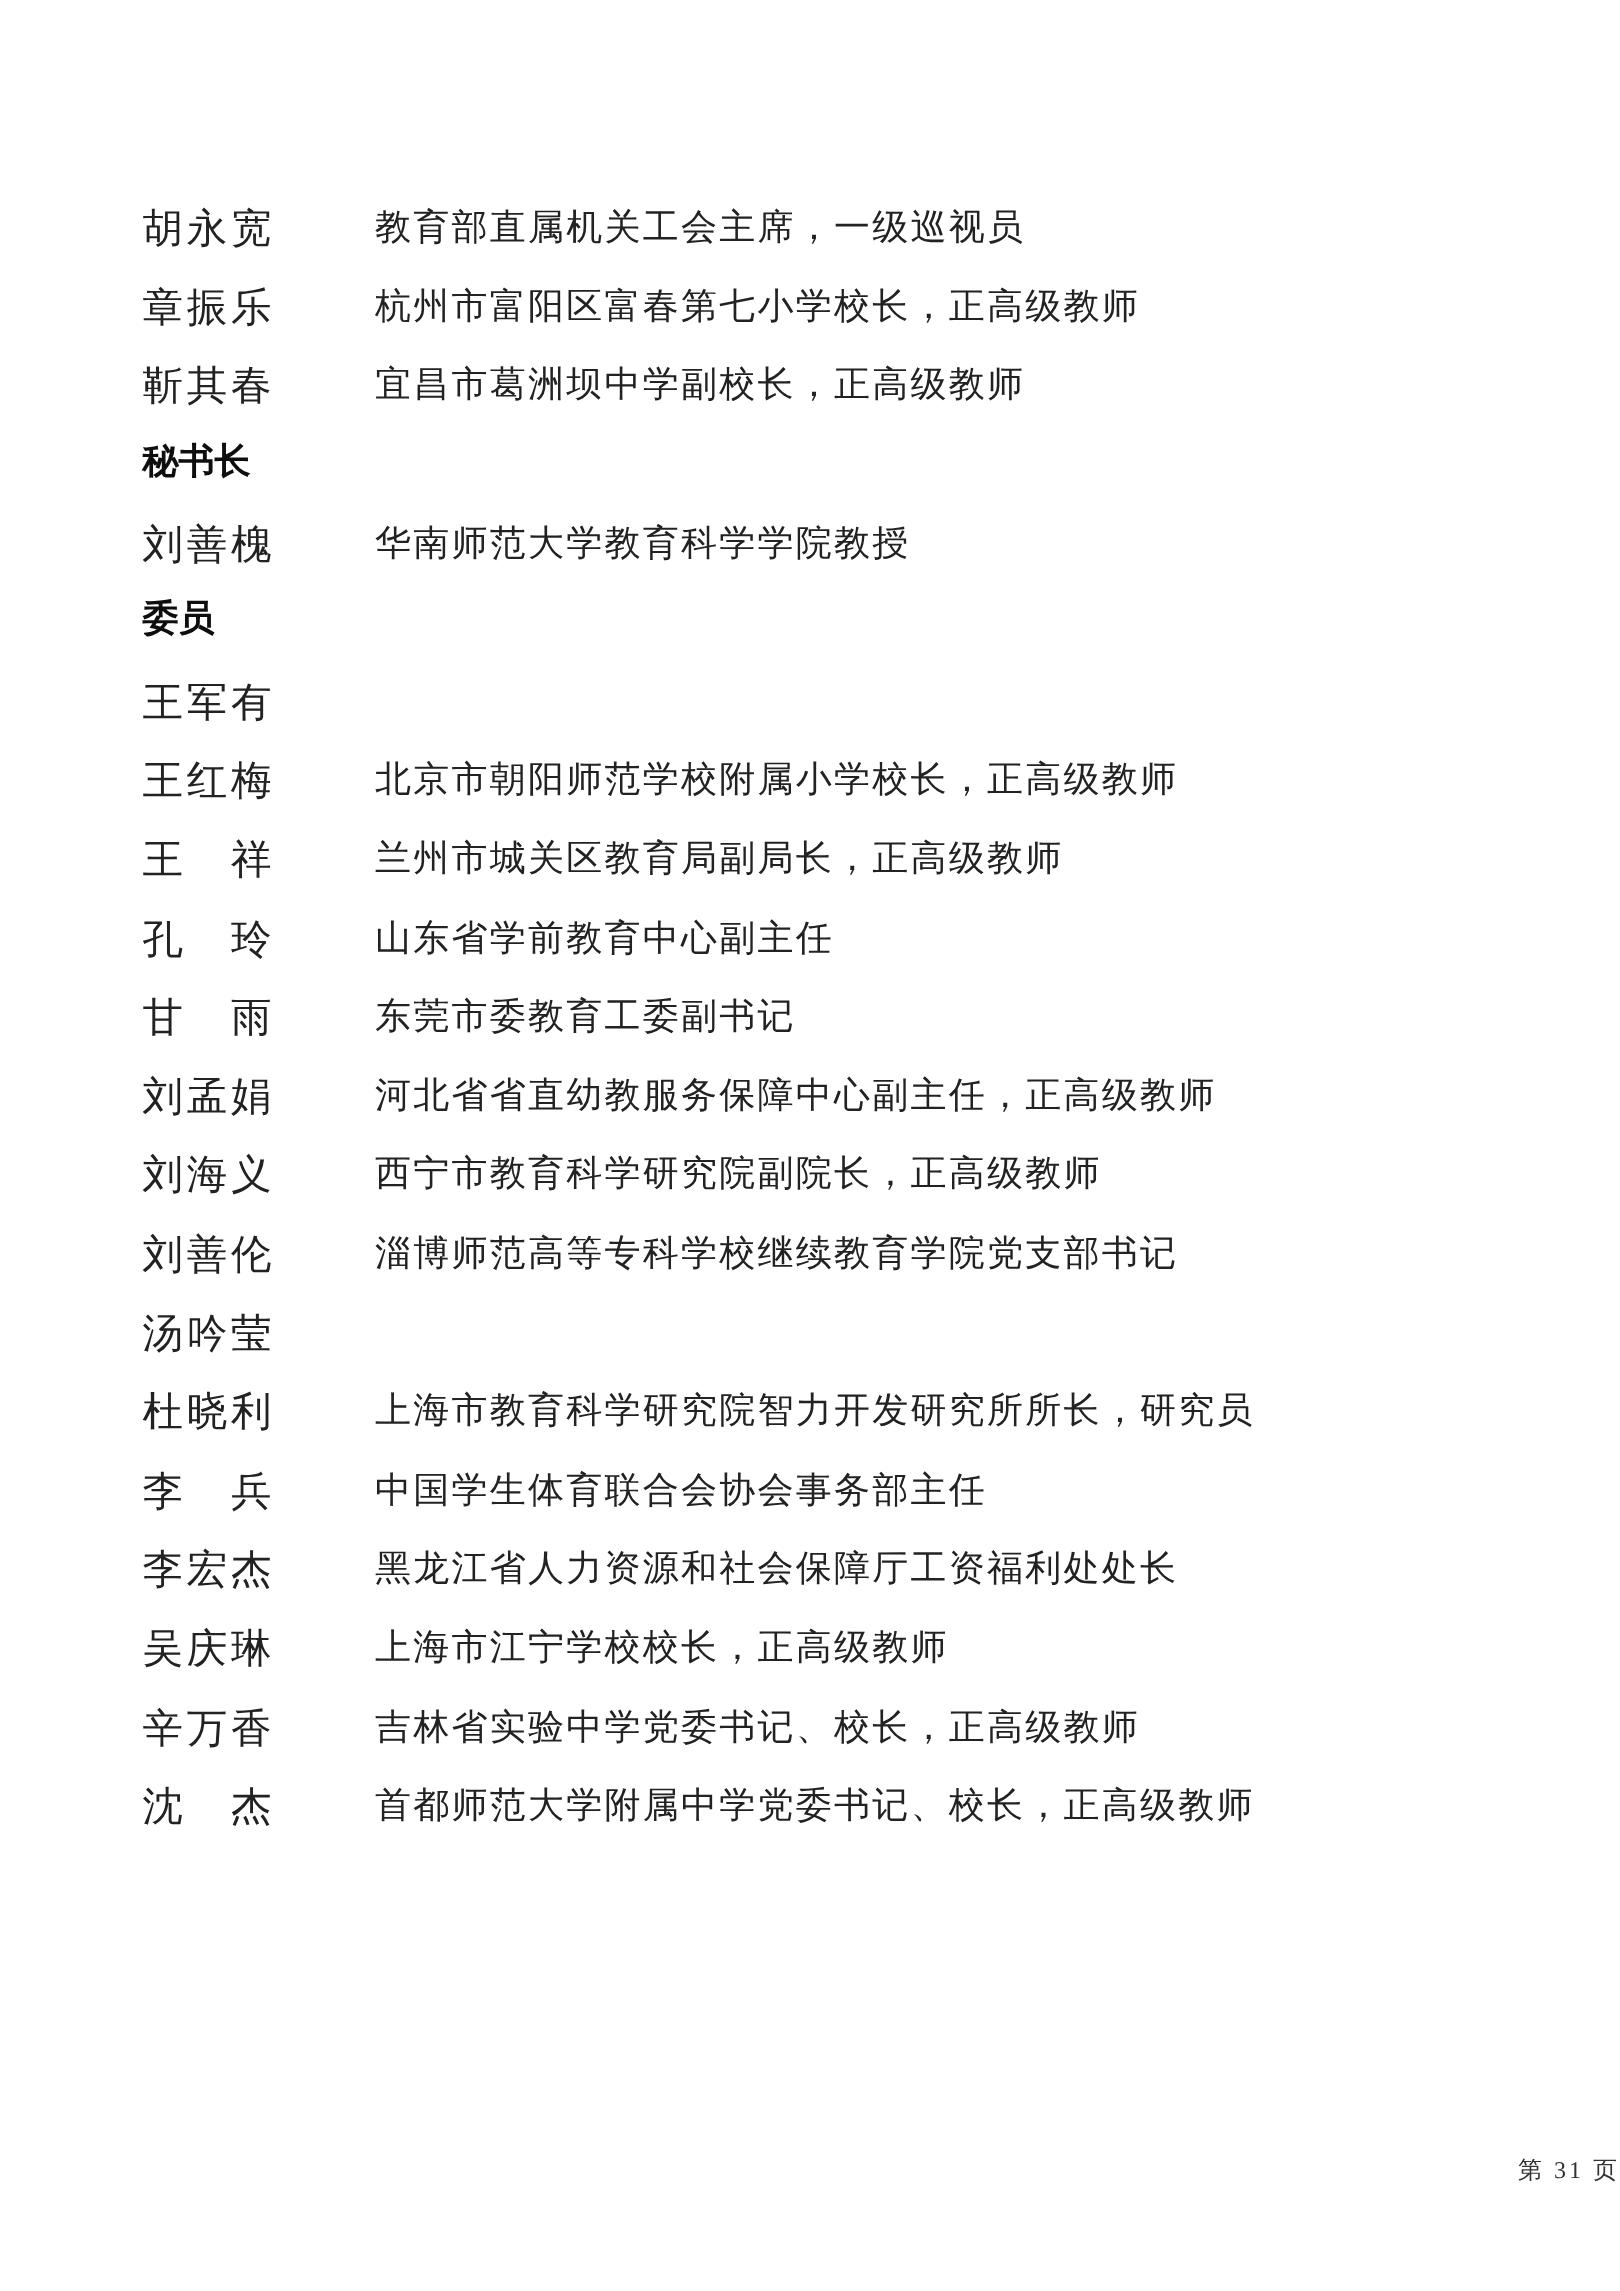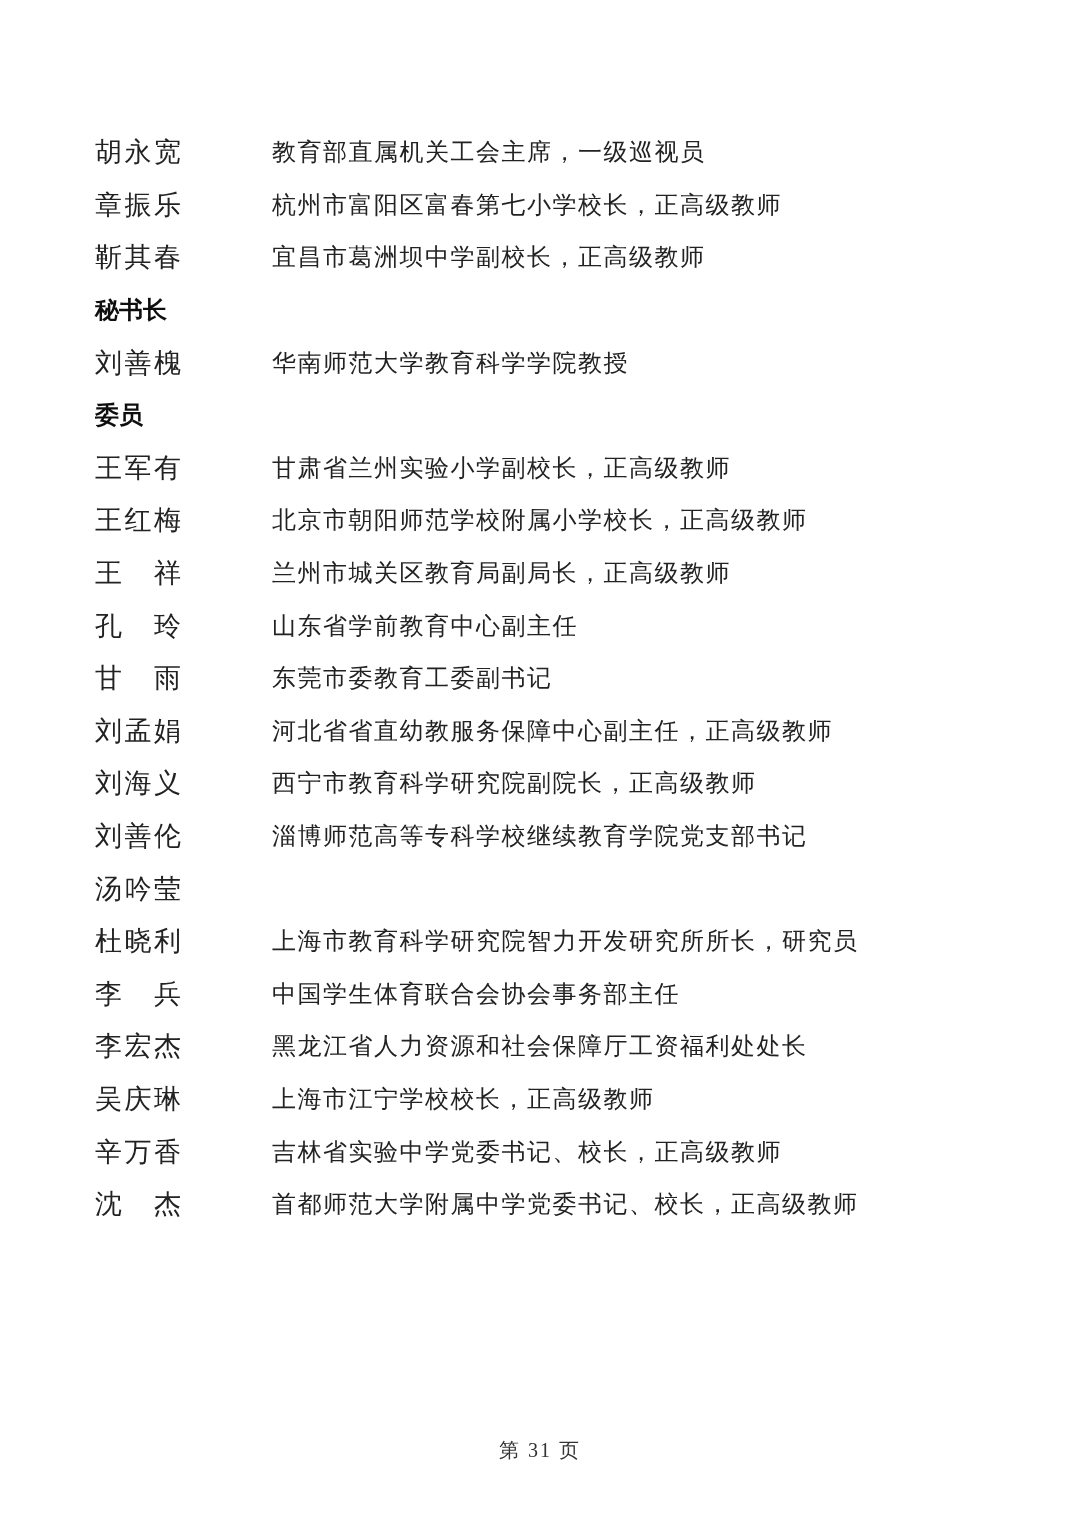--- a/index.html
+++ b/index.html
@@ -31,40 +31,40 @@
     display: inline-block;
     width: 86px;
     font-size: 27px;
     line-height: 30px;
     color: #222222;
     text-align: justify;
     text-align-last: justify;
     text-justify: inter-character;
   }
   .member-title {
-    margin-left: 91px;
+    margin-left: 69px;
     font-size: 24px;
     line-height: 30px;
     letter-spacing: 1.5px;
     color: #222222;
   }
   .section-header {
-    font-family: Liberation Sans, sans-serif;
+    font-family: Liberation Mono, monospace;
     font-weight: bold;
     font-size: 24px;
     line-height: 30px;
     color: #0e0e0e;
   }
   .page-footer {
     position: absolute;
     top: 1437px;
     left: 0;
     width: 1080px;
-    text-align: center;
-    font-size: 20px;
+    text-align: right;
+    font-size: 16px;
     letter-spacing: 2px;
     color: #333333;
   }
 </style>
 </head>
 <body>
 
 <div class="doc">
 
   <div class="row">
@@ -91,21 +91,20 @@
     <span class="member-title">华南师范大学教育科学学院教授</span>
   </div>
 
   <div class="row">
     <span class="section-header">委员</span>
   </div>
 
 
   <div class="row">
     <span class="member-name">王军有</span>
-    <span class="member-title">甘肃省兰州实验小学副校长，正高级教师</span>
   </div>
 
   <div class="row">
     <span class="member-name">王红梅</span>
     <span class="member-title">北京市朝阳师范学校附属小学校长，正高级教师</span>
   </div>
 
   <div class="row">
     <span class="member-name">王祥</span>
     <span class="member-title">兰州市城关区教育局副局长，正高级教师</span>

